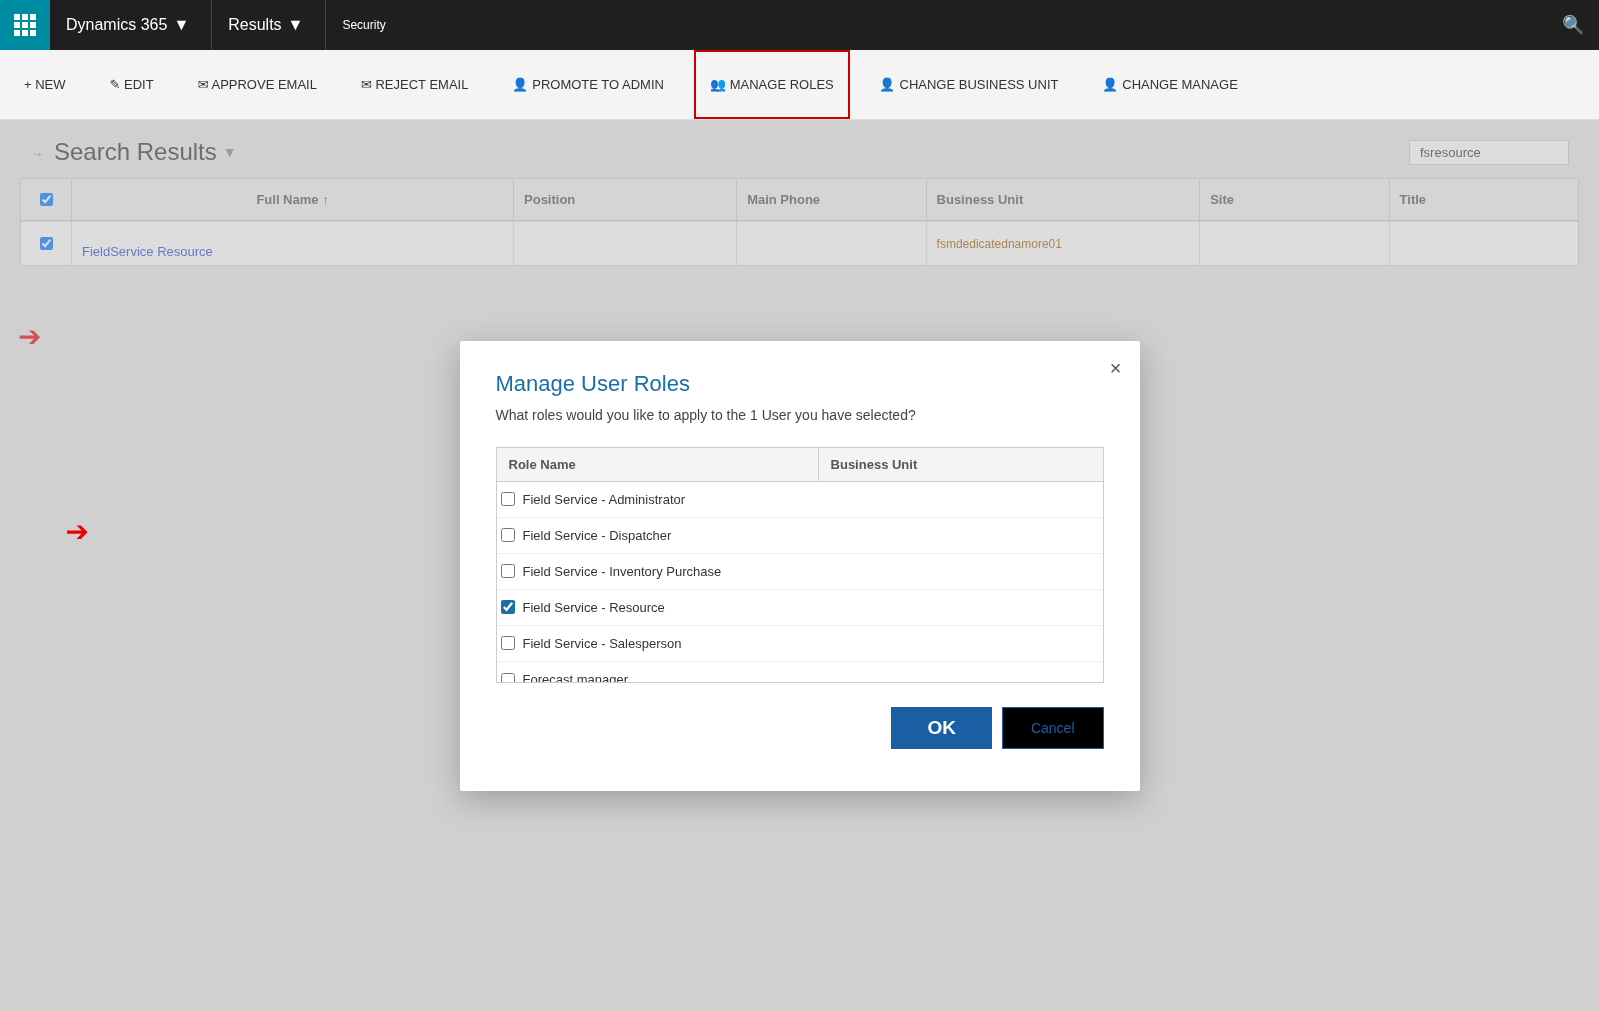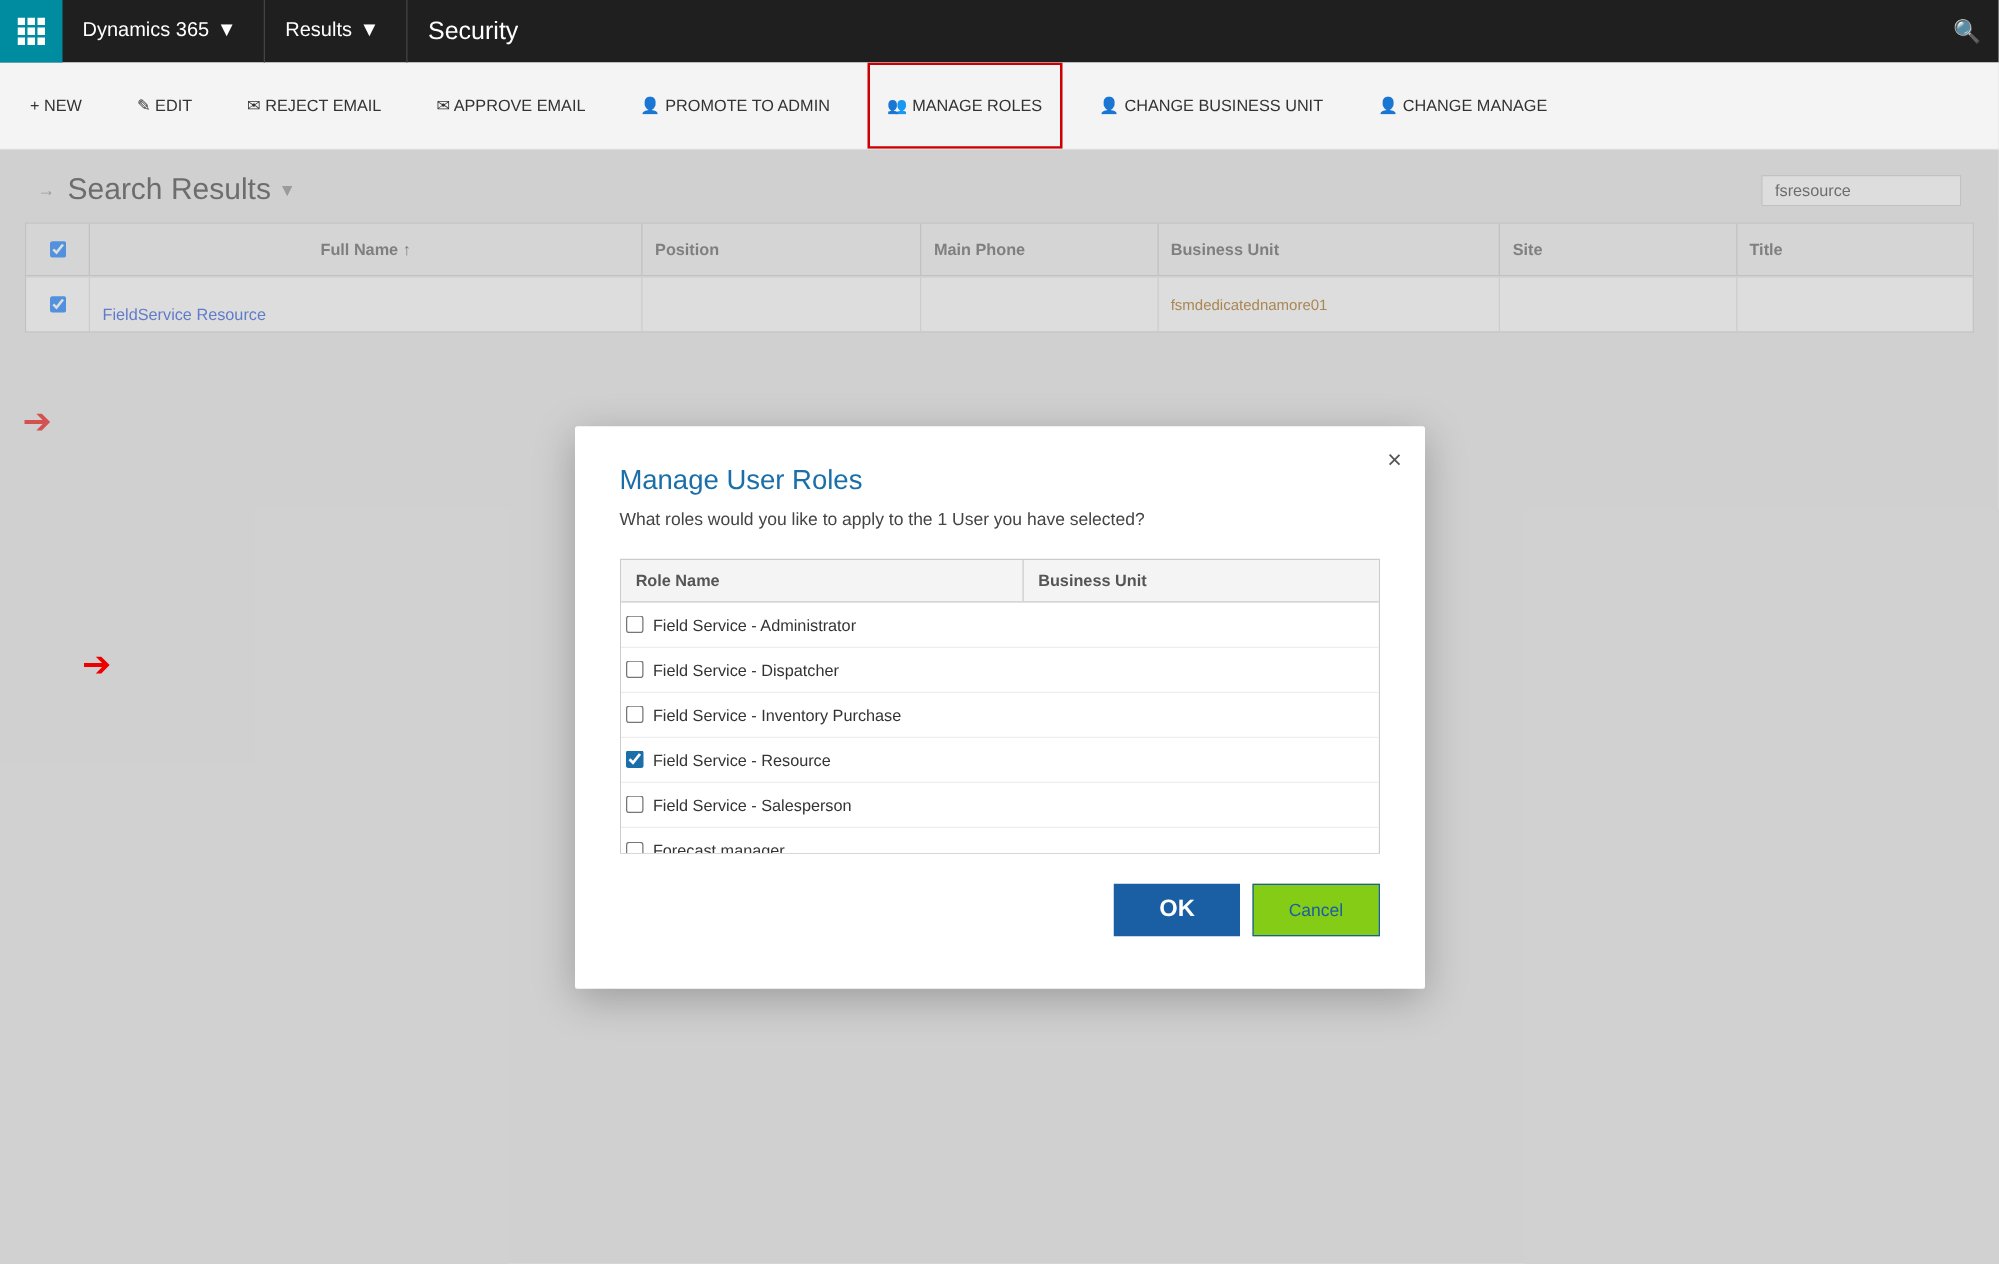--- a/index.html
+++ b/index.html
@@ -30,21 +30,21 @@
     .nav-brand span { margin-right: 6px; }
     .nav-settings {
       display: flex; align-items: center; padding: 0 16px;
       color: #fff; font-size: 16px; font-weight: 300; cursor: pointer;
       border-right: 1px solid #444;
       height: 100%;
     }
     .nav-settings span { margin-right: 6px; }
     .nav-module {
       display: flex; align-items: center; padding: 12px 16px;
-      color: #fff; font-size: 20px; font-weight: 300;
+      color: #fff; font-size: 12px; font-weight: 300;
       height: 100%;
     }
     .nav-search-btn {
       margin-left: auto;
       width: 50px; height: 50px;
       display: flex; align-items: center; justify-content: center;
       color: #ccc; font-size: 18px; cursor: pointer;
     }
 
     
@@ -258,21 +258,21 @@
     .btn-ok {
       background: #1a5fa3;
       color: #fff;
       border: none;
       padding: 10px 36px;
       font-size: 19px;
       cursor: pointer;
       font-weight: 600;
     }
     .btn-cancel {
-      background: #84cc16;
+      background: #000000;
       color: #1a5fa3;
       border: 1px solid #1a5fa3;
       padding: 10px 28px;
       font-size: 14px;
       cursor: pointer;
     }
 
     
     input[type=checkbox] { cursor: pointer; }
   </style>
@@ -303,22 +303,22 @@
   </div>
   <div class="nav-module">
     <span>Security</span>
   </div>
   <div class="nav-search-btn">🔍</div>
 </div>
 
 <div class="toolbar">
   <button class="toolbar-btn">+ NEW</button>
   <button class="toolbar-btn">✎ EDIT</button>
+  <button class="toolbar-btn">✉ APPROVE EMAIL</button>
   <button class="toolbar-btn">✉ REJECT EMAIL</button>
-  <button class="toolbar-btn">✉ APPROVE EMAIL</button>
   <button class="toolbar-btn">👤 PROMOTE TO ADMIN</button>
   <button class="toolbar-btn highlighted">👥 MANAGE ROLES</button>
   <button class="toolbar-btn">👤 CHANGE BUSINESS UNIT</button>
   <button class="toolbar-btn">👤 CHANGE MANAGE</button>
 </div>
 
 <div class="content-area">
 
   <div class="content-header">
     <span class="pin-icon">→</span>

